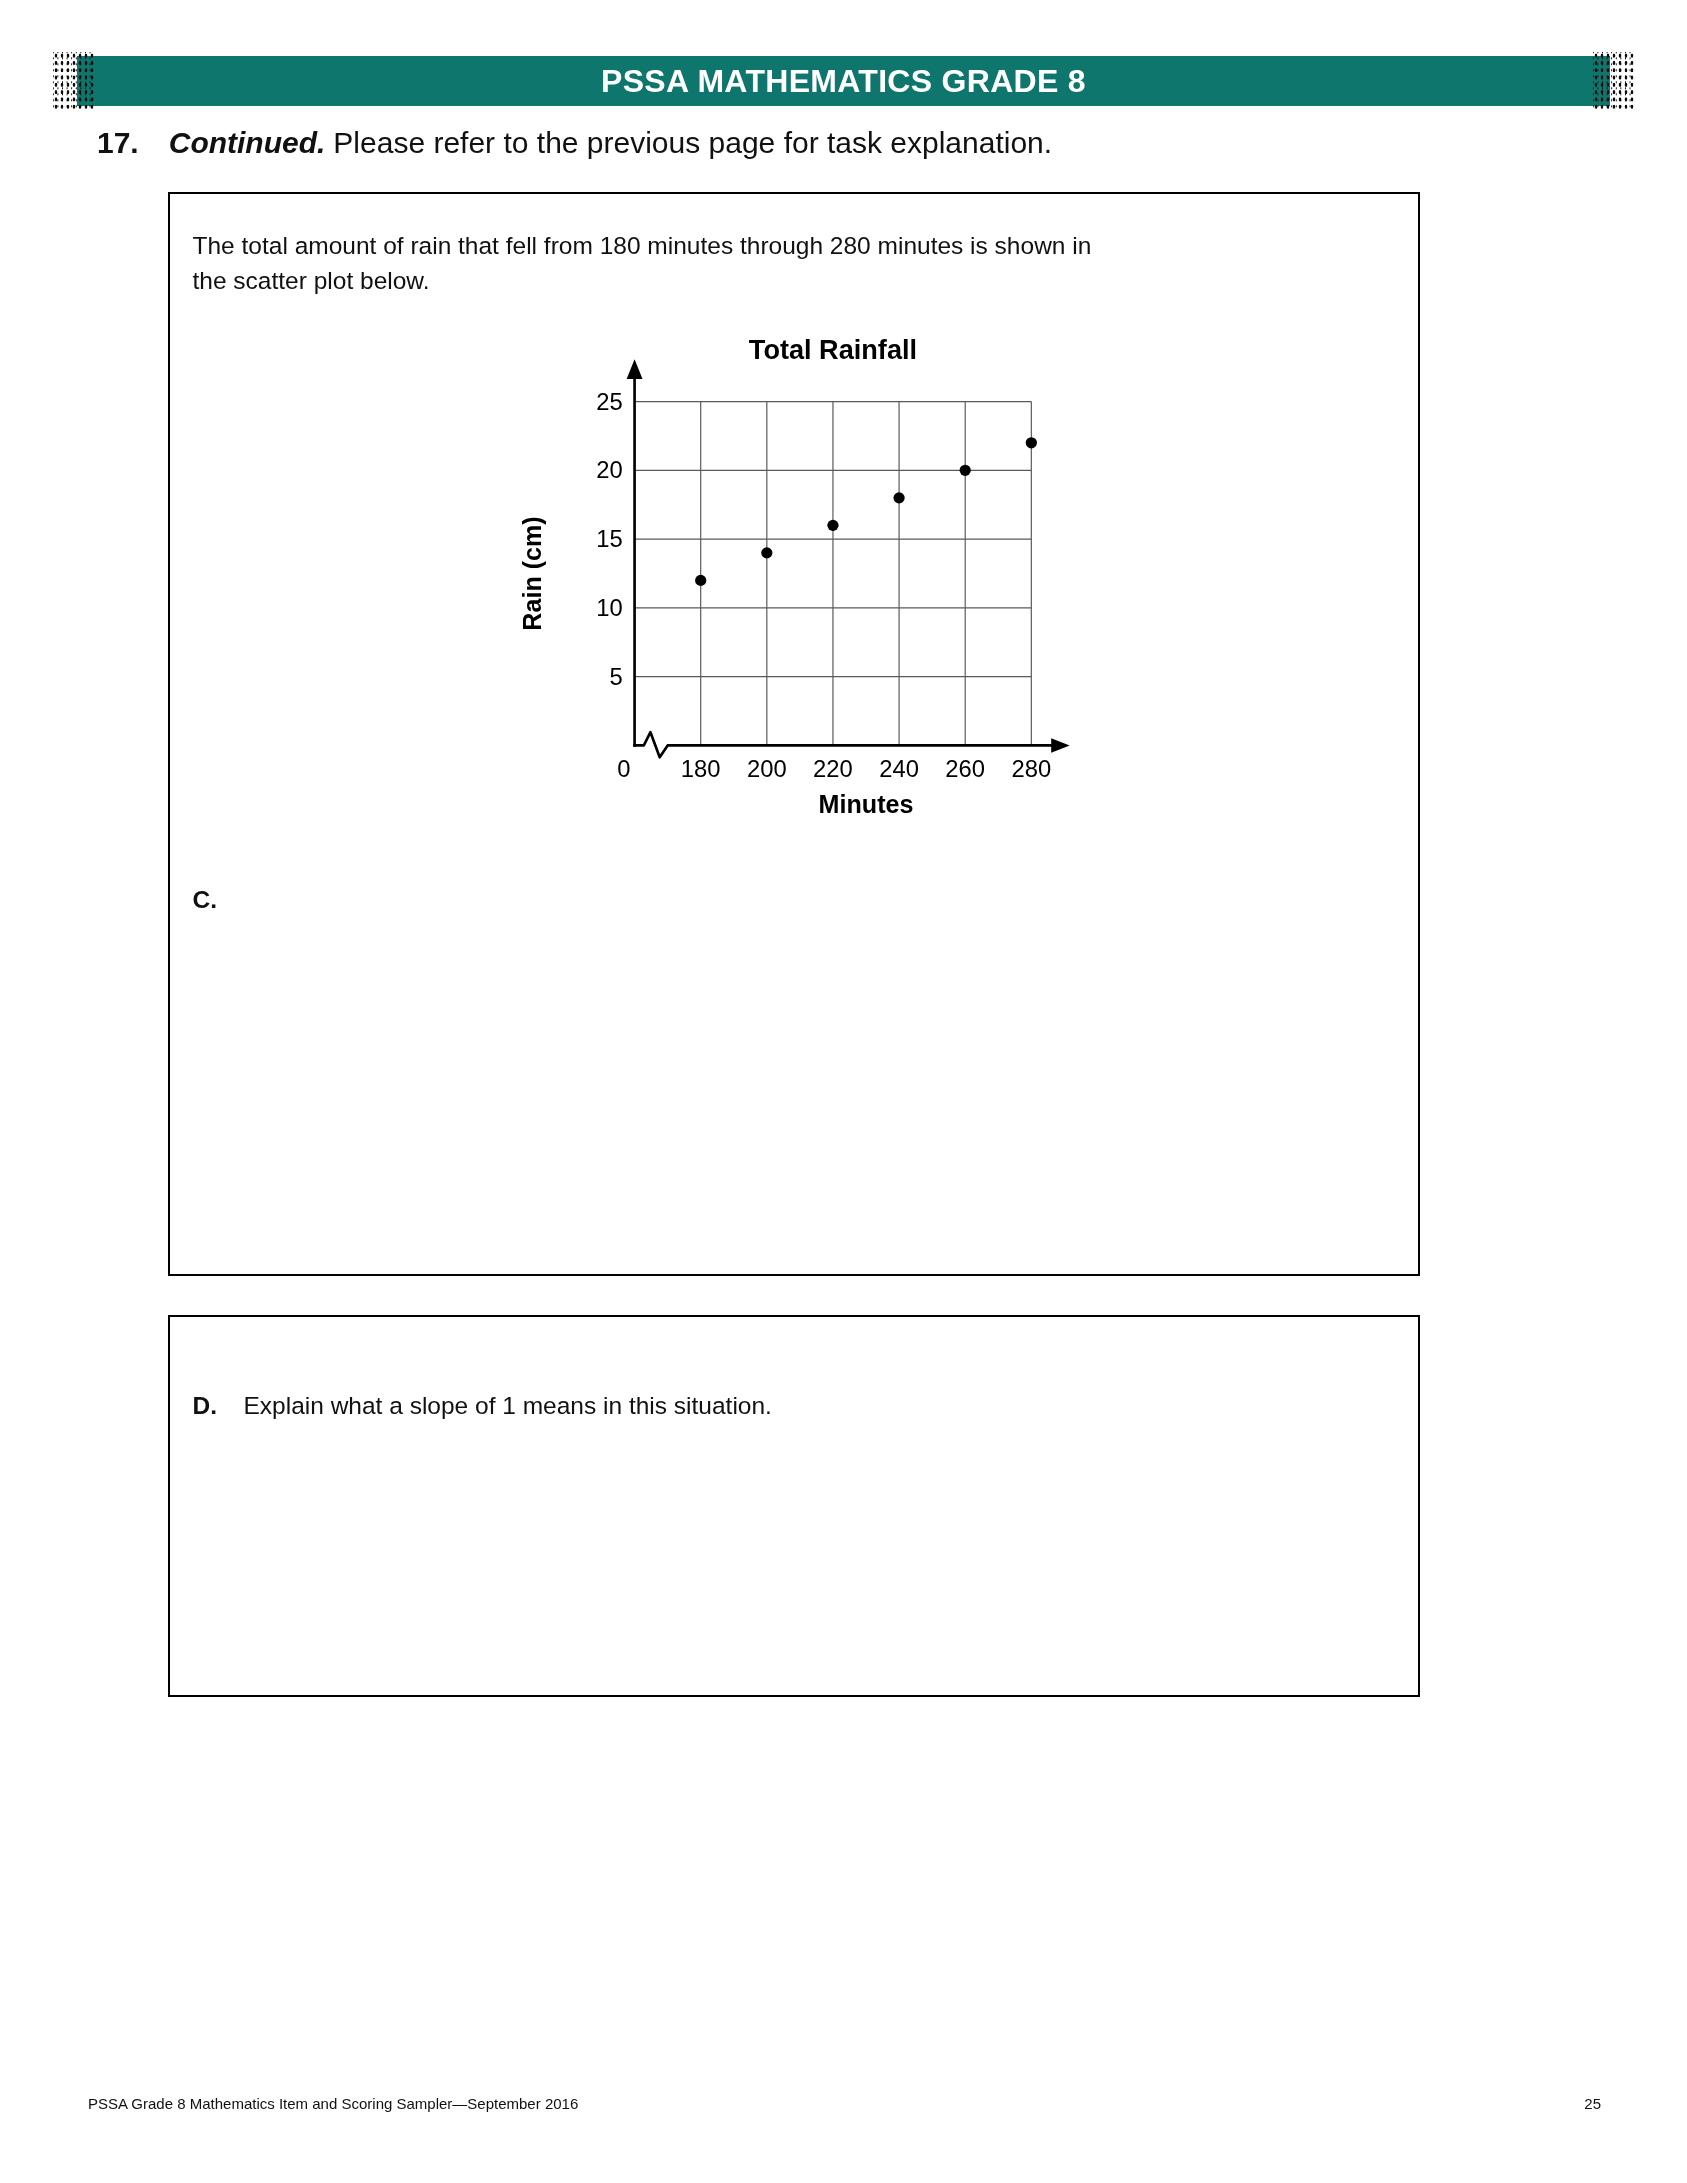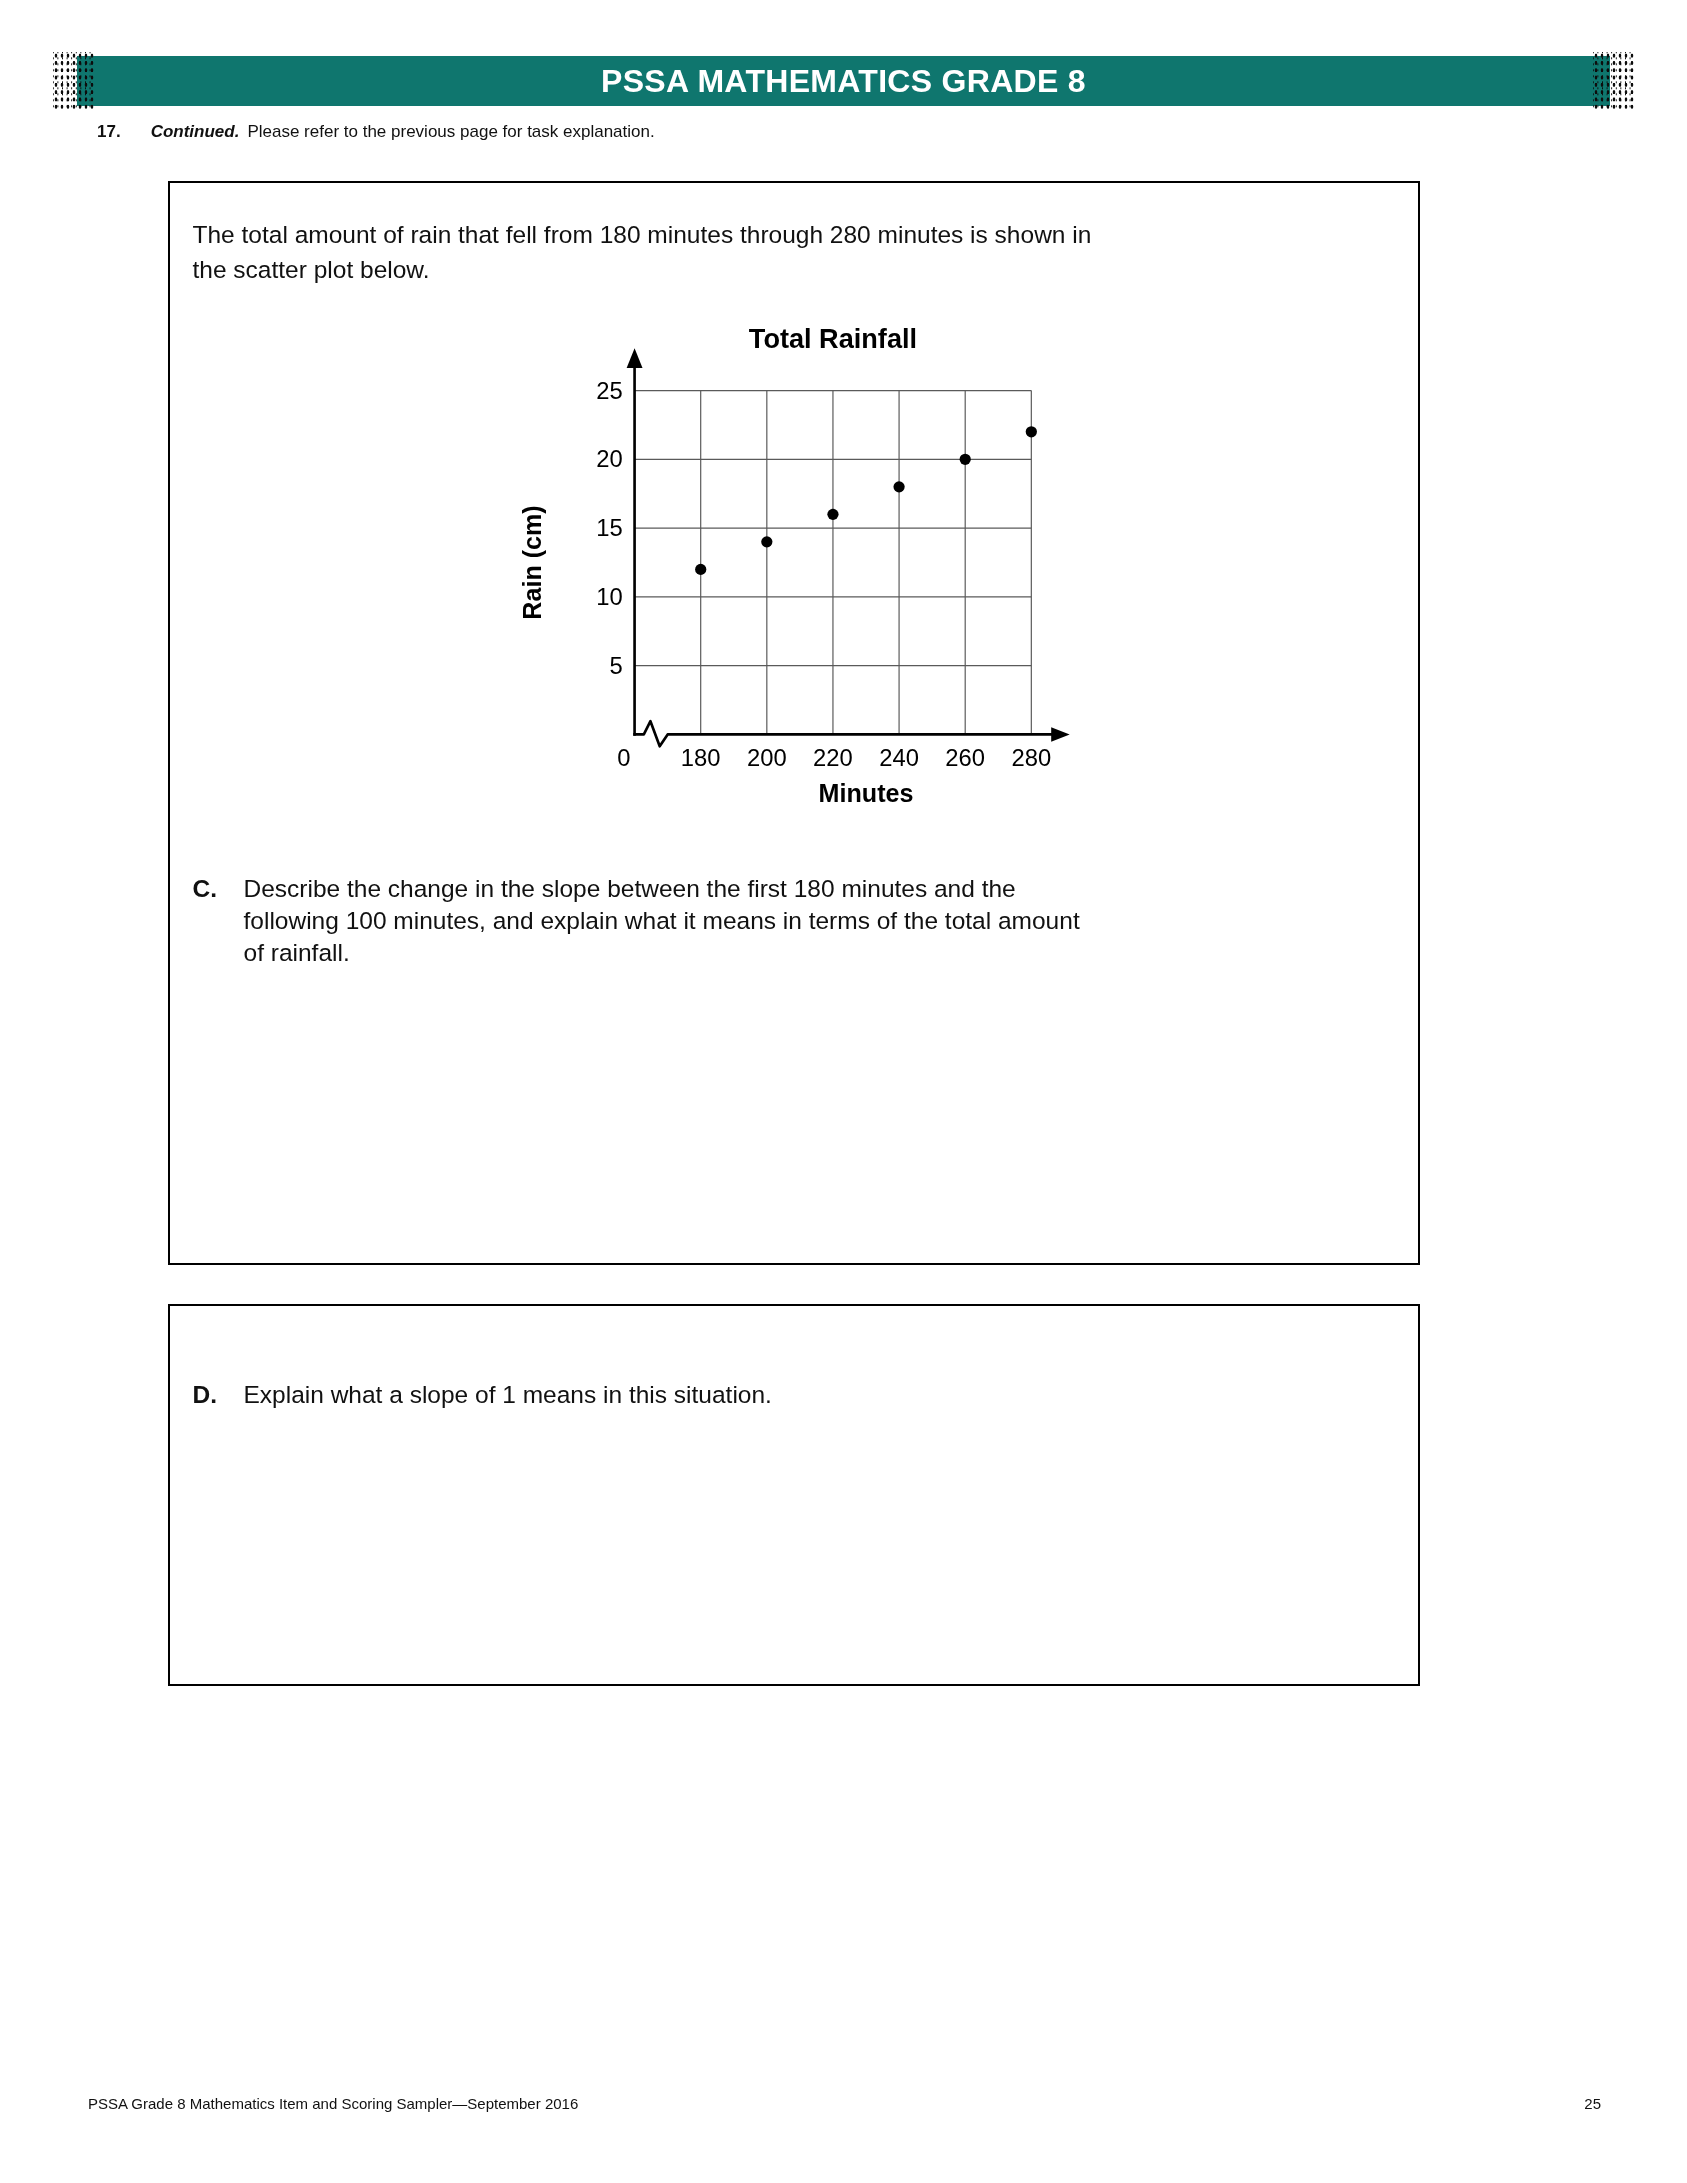--- a/index.html
+++ b/index.html
@@ -17,21 +17,21 @@
     content:"";position:absolute;top:-4px;bottom:-4px;width:41px;
     background-image:
       radial-gradient(#0c0c0c 34%,transparent 37%),
       radial-gradient(#0c0c0c 26%,transparent 30%);
     background-size:6px 7.3px,4.6px 6px;background-position:0 0,2.6px 3.3px;
   }
   .header-bar::before{left:-24px}
   .header-bar::after{right:-24px}
   .header-title{color:#fff;font-weight:bold;font-size:32px;letter-spacing:0.3px}
   
-  .question-line{margin:10px 79px 0 97px;font-size:17px;line-height:32px;white-space:nowrap}
+  .question-line{margin:21px 79px 0 97px;font-size:30px;line-height:32px;white-space:nowrap}
   .qnum{font-weight:bold;margin-right:30px}
   .qcont{font-weight:bold;font-style:italic;margin-right:8px}
   
   .box{margin-left:168px;width:1252px;border:2px solid #000;background:#fff}
   .box1{margin-top:33px;height:1084px;padding:34px 26.5px 0 22.5px}
   .box2{margin-top:39px;height:382px;padding:41px 26.5px 0 22.5px}
   .para{font-size:24.5px;line-height:35px;white-space:pre-line}
   .part{display:flex;margin-top:46px}
   .box2 .part{margin-top:32px}
   .plabel{font-weight:bold;font-size:24.5px;line-height:32px;width:51px;flex:none}
@@ -102,23 +102,20 @@
         <circle cx="300" cy="410.4" r="8.5" fill="#000000"></circle>
         <circle cx="400" cy="368.8" r="8.5" fill="#000000"></circle>
         <circle cx="500" cy="327.2" r="8.5" fill="#000000"></circle>
         <circle cx="600" cy="285.59999999999997" r="8.5" fill="#000000"></circle>
         <circle cx="700" cy="244" r="8.5" fill="#000000"></circle>
         <circle cx="800" cy="202.39999999999998" r="8.5" fill="#000000"></circle>
       </svg>
 
     <div class="part">
       <span class="plabel">C.</span>
-      <span class="ptext">Describe the change in the slope between the first 180 minutes and the
-following 100 minutes, and explain what it means in terms of the total amount
-of rainfall.</span>
     </div>
     <div class="response-area"></div>
   </div>
 
   <div class="box box2">
 
     <div class="part">
       <span class="plabel">D.</span>
       <span class="ptext">Explain what a slope of 1 means in this situation.</span>
     </div>

